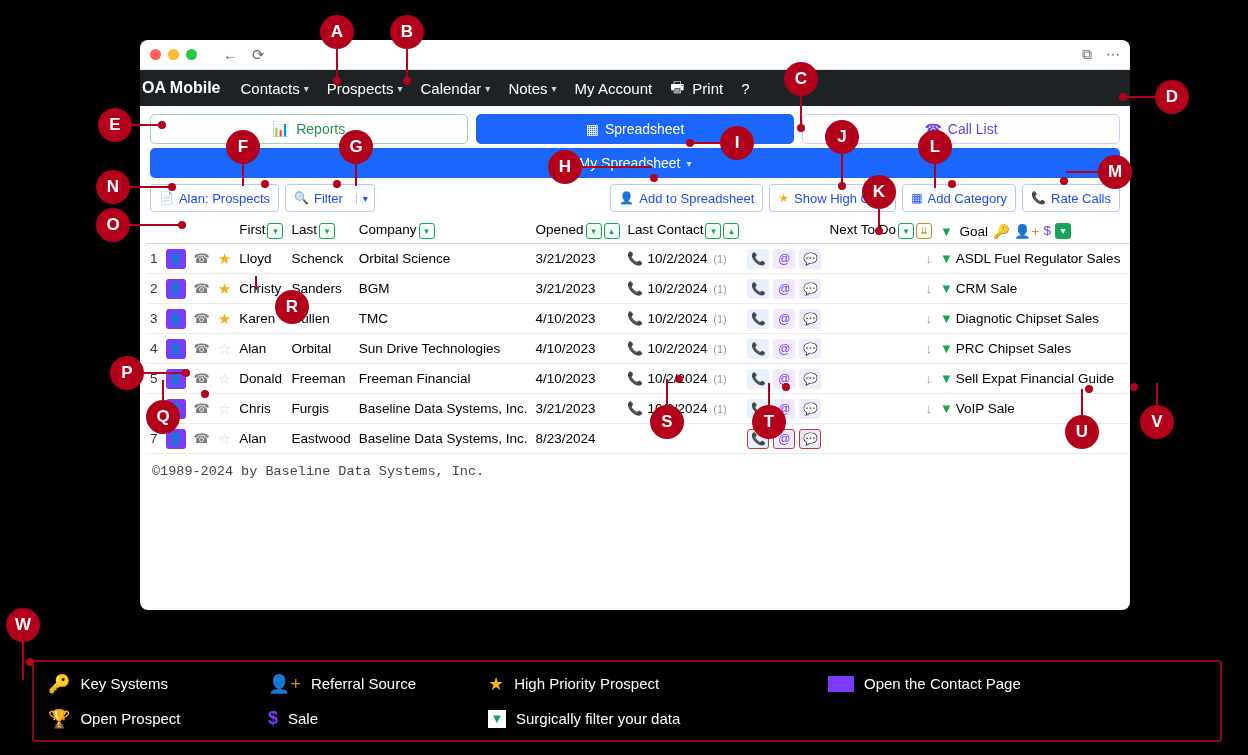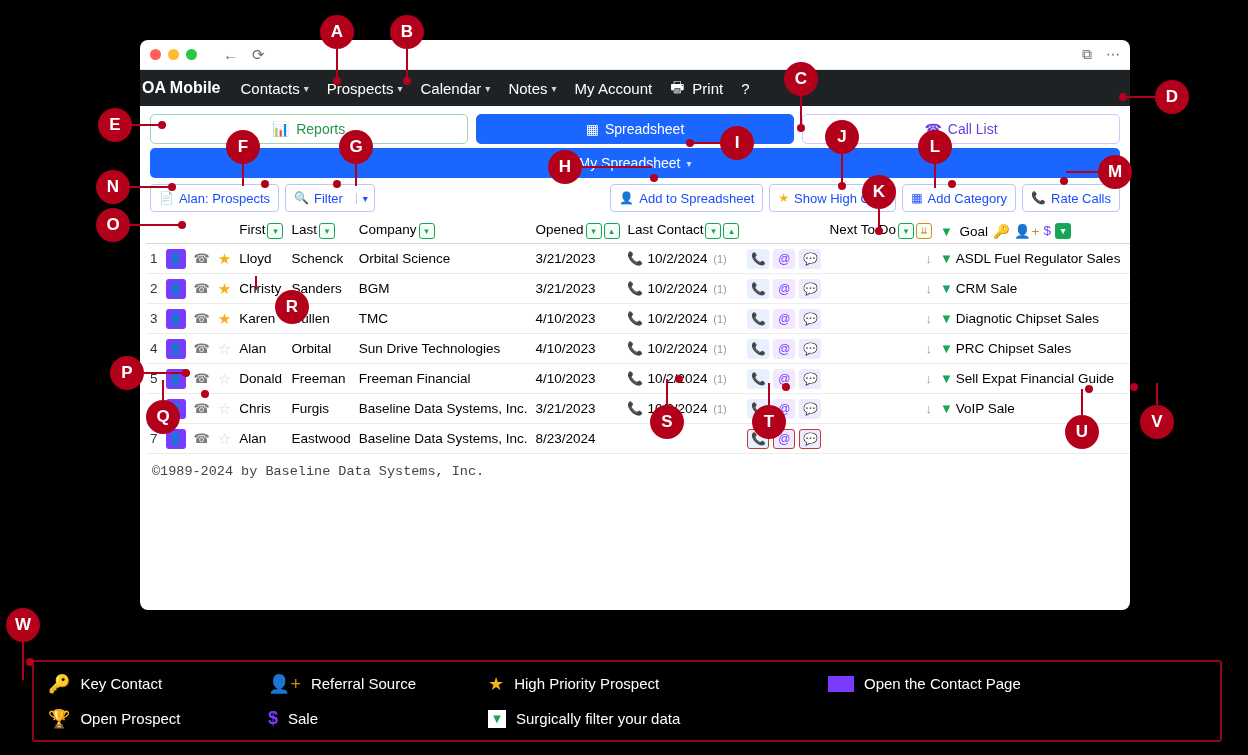--- a/index.html
+++ b/index.html
@@ -474,21 +474,21 @@
     </div>
   <div class="anno" style="left:6px;   top:608px;">
       <div class="circle">W</div>
       <div class="stem" style="height:38px;"></div>
       <div class="tip" style="left:20px; top:50px;"></div>
     </div>
 
   <div class="legend-box">
     <div class="legend-item">
         <span class="key-ic">🔑</span>
-        <span>Key Contact</span>
+        <span>Key Systems</span>
       </div>
     <div class="legend-item">
         <span class="person-ic">👤+</span>
         <span>Referral Source</span>
       </div>
     <div class="legend-item">
         <span class="star-ic">★</span>
         <span>High Priority Prospect</span>
       </div>
     <div class="legend-item">

